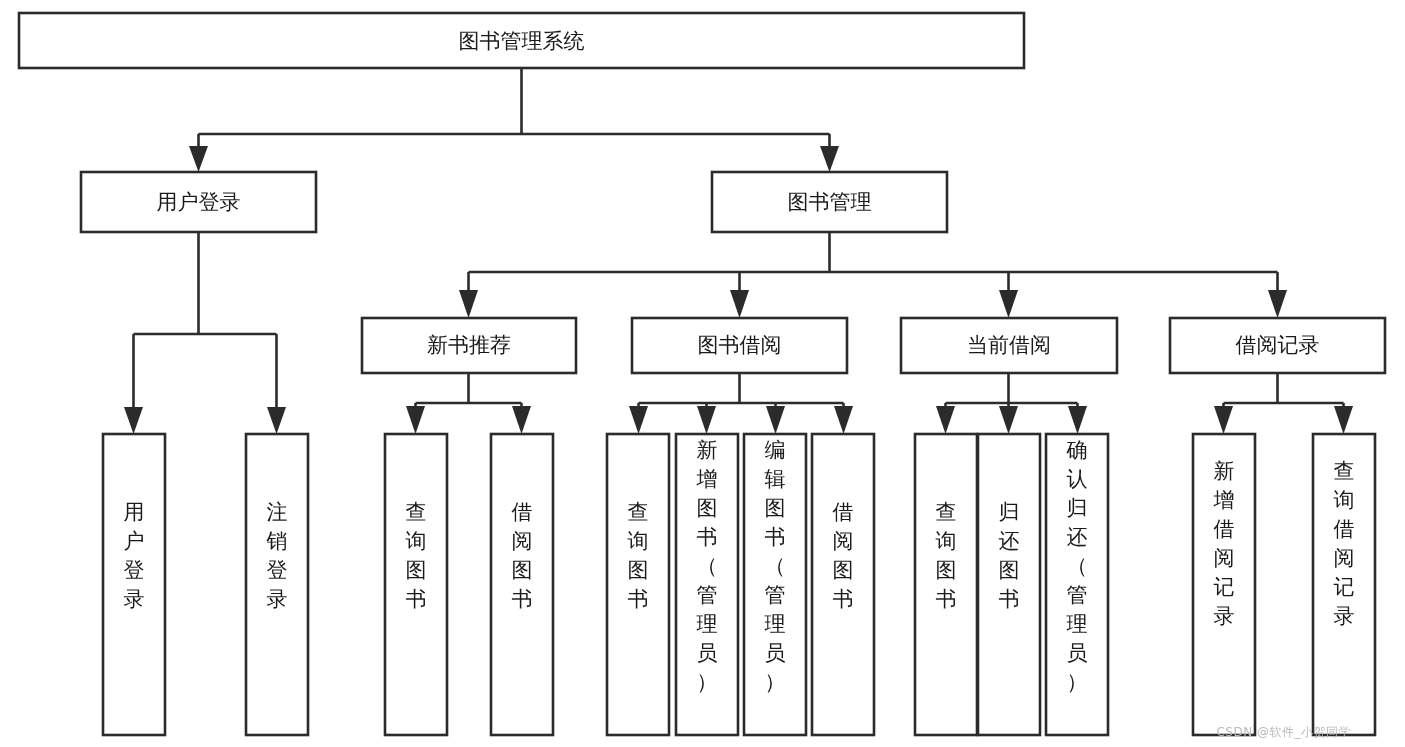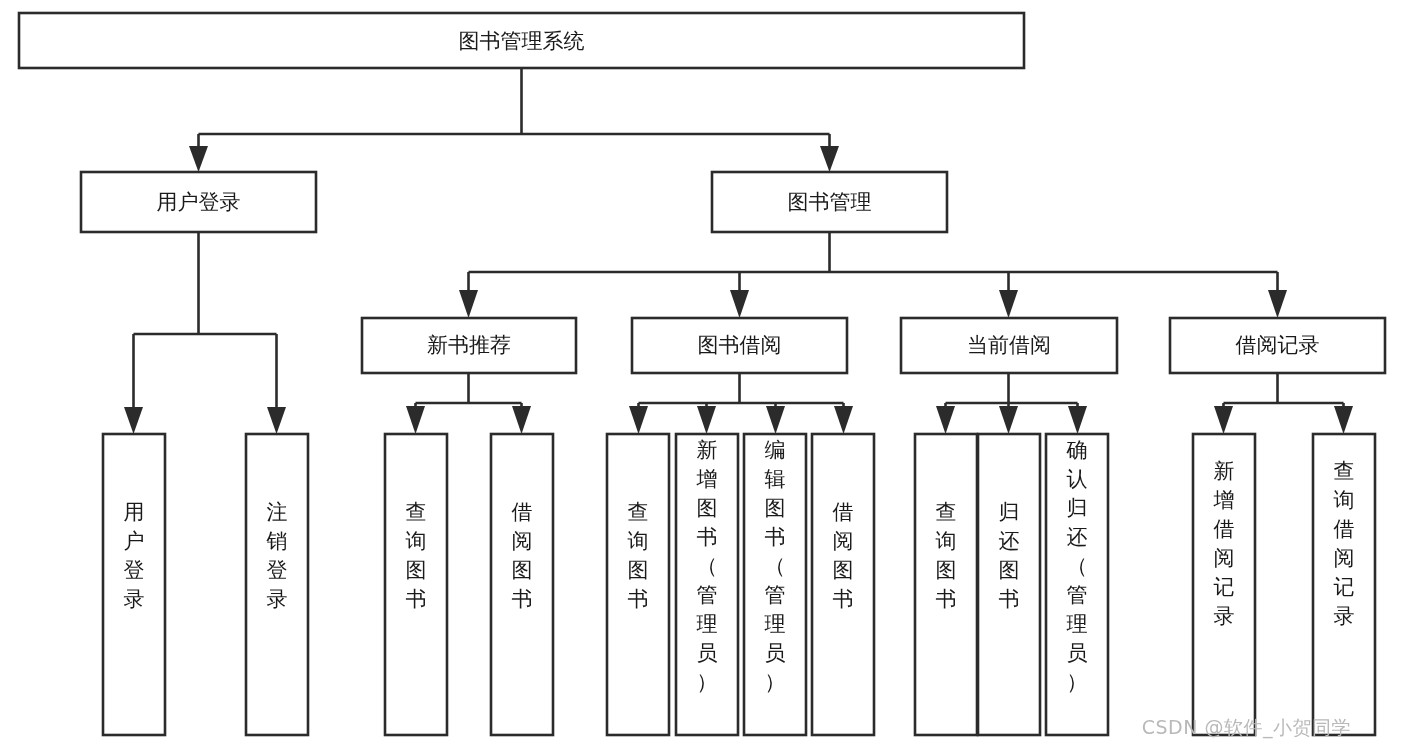--- a/index.html
+++ b/index.html
@@ -53,21 +53,21 @@
     font-family: "DejaVu Sans", "Liberation Sans", sans-serif;
     font-size: 21px;
     fill: #1a1a1a;
     text-anchor: middle;
   }
   .watermark-text {
     position: absolute;
     right: 14px;
     bottom: 6px;
     font-family: "DejaVu Sans", "Liberation Sans", sans-serif;
-    font-size: 19px;
+    font-size: 12px;
     color: #b9b9b9;
     white-space: nowrap;
     letter-spacing: 0.5px;
   }
 </style>
 </head>
 <body>
 
 <div id="diagram-root">
 

